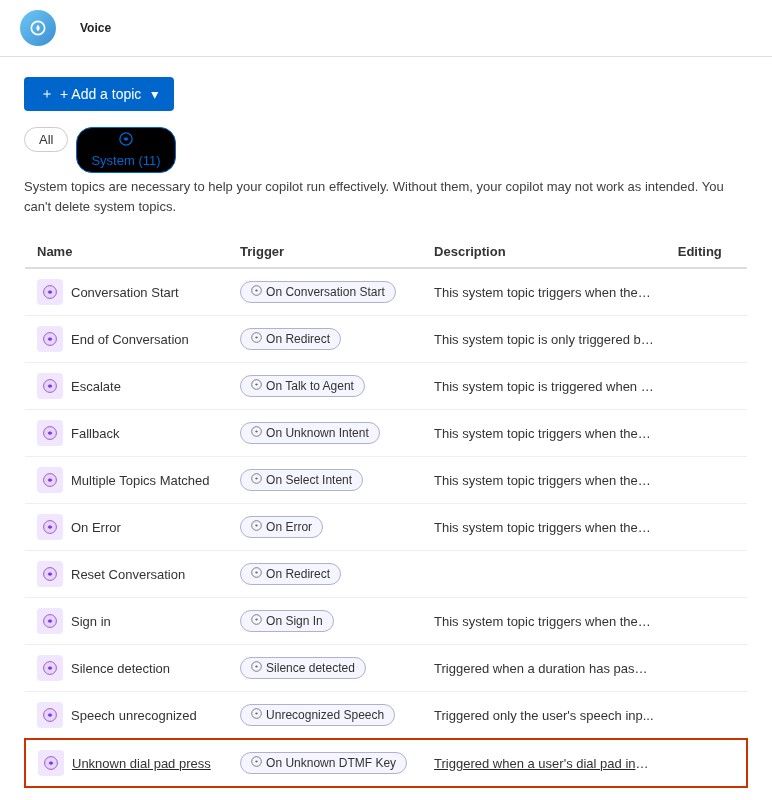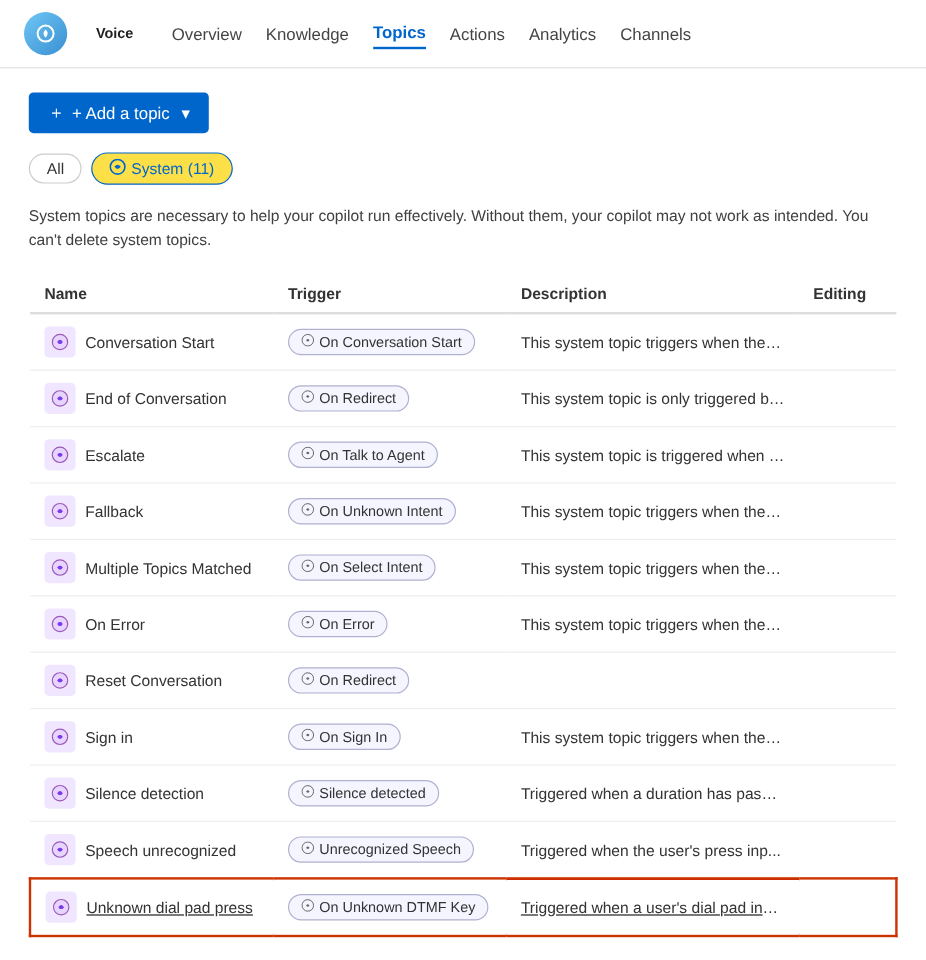--- a/index.html
+++ b/index.html
@@ -13,23 +13,23 @@
     .header-nav-item { font-size: 14px; color: #444; cursor: pointer; padding: 4px 0; text-decoration: none; }
     .header-nav-item.active { color: #0066cc; font-weight: 600; border-bottom: 2px solid #0066cc; }
 
     
     .main { padding: 20px 24px; }
 
     
     .add-btn { display: flex; align-items: center; gap: 6px; background: #0066cc; color: white; border: none; border-radius: 4px; padding: 8px 16px; font-size: 14px; cursor: pointer; margin-bottom: 16px; }
 
     
-    .filter-tabs { display: flex; gap: 8px; margin-bottom: 16px; align-items: center; }
+    .filter-tabs { display: flex; gap: 8px; margin-bottom: 4px; align-items: flex-start; }
     .filter-tab { border: 1px solid #ccc; border-radius: 16px; padding: 4px 14px; font-size: 13px; cursor: pointer; display: flex; align-items: center; gap: 4px; background: #fff; color: #333; }
-    .filter-tab.active { background: #fde047; border-color: #0066cc; color: #0066cc; }
+    .filter-tab.active { background: #000000; border-color: #0066cc; color: #0066cc; flex-direction: column; }
 
     
     .info-text { font-size: 13px; color: #404040; margin-bottom: 20px; line-height: 1.5; }
 
     
     .table { width: 100%; border-collapse: collapse; }
     .table th { text-align: left; font-size: 13px; font-weight: 600; color: #333; padding: 8px 12px; border-bottom: 2px solid #ddd; }
     .table td { padding: 10px 12px; border-bottom: 1px solid #eee; font-size: 13px; color: #333; vertical-align: middle; }
 
     
@@ -62,28 +62,20 @@
 <body>
 
 <div class="header">
   <div class="header-logo">
     <svg viewBox="0 0 24 24" width="20" height="20" fill="white">
       <circle cx="12" cy="12" r="8" stroke="white" stroke-width="2" fill="none"></circle>
       <path d="M12 8 Q16 12 12 16 Q8 12 12 8" fill="white"></path>
     </svg>
   </div>
   <span class="header-app-name">Voice</span>
-  <nav class="header-nav">
-    <a class="header-nav-item">Overview</a>
-    <a class="header-nav-item">Knowledge</a>
-    <a class="header-nav-item active">Topics</a>
-    <a class="header-nav-item">Actions</a>
-    <a class="header-nav-item">Analytics</a>
-    <a class="header-nav-item">Channels</a>
-  </nav>
 </div>
 
 <div class="main">
 
   <button class="add-btn">
     <span>＋</span>
     <span>+ Add a topic</span>
     <span style="margin-left:4px;">▾</span>
   </button>
 
@@ -354,21 +346,21 @@
     </td>
     <td>
       <span class="trigger-badge">
         <span><svg viewBox="0 0 16 16" width="11" height="11">
     <circle cx="8" cy="8" r="7" stroke="#666" stroke-width="1.2" fill="none"></circle>
     <path d="M6 8 Q8 5 10 8 Q8 11 6 8Z" fill="#666"></path>
   </svg></span>
         <span>Unrecognized Speech</span>
       </span>
     </td>
-    <td class="desc-cell">Triggered when the user's press inp...</td>
+    <td class="desc-cell">Triggered only the user's speech inp...</td>
     <td></td>
   </tr>
         <tr class="highlighted-row">
     <td>
       <div class="topic-name-cell">
         <div class="topic-icon">
                 <svg viewBox="0 0 20 20" width="16" height="16">
     <circle cx="10" cy="10" r="8" fill="#e8d5ff" stroke="#9b59b6" stroke-width="1.2"></circle>
     <path d="M7 10 Q10 6 13 10 Q10 14 7 10Z" fill="#7c3aed"></path>
     <circle cx="10" cy="10" r="2" fill="#7c3aed"></circle>

